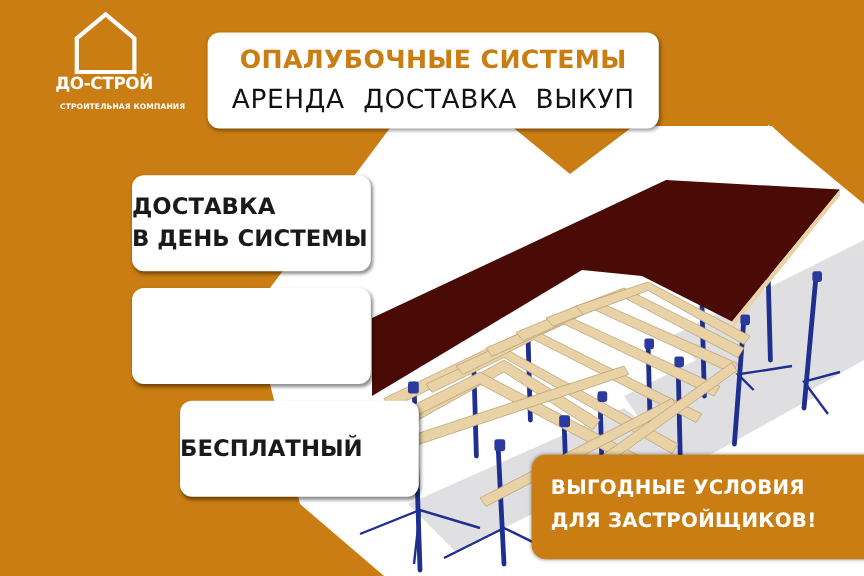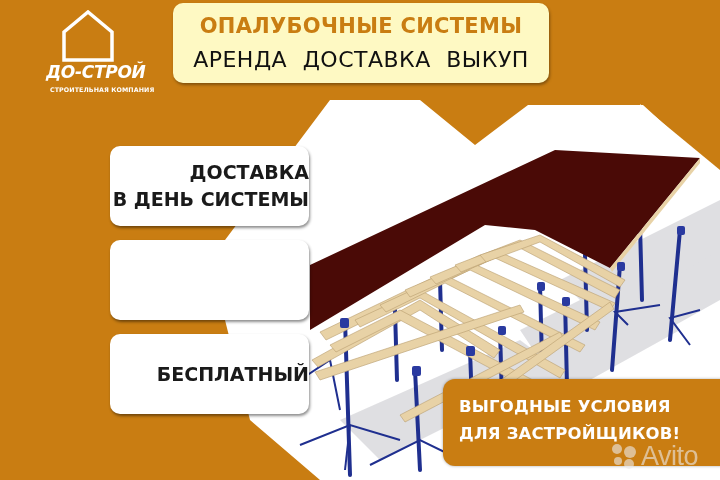--- a/index.html
+++ b/index.html
@@ -2,31 +2,31 @@
 <html><head>
 <meta charset="utf-8">
 <style>
   * { box-sizing: border-box; margin: 0; padding: 0; }
   html, body { width: 720px; height: 480px; overflow: hidden; }
   body { background: #c97d12; font-family: "DejaVu Sans", sans-serif; position: relative; }
   .canvas { position: absolute; left: 0; top: 0; width: 720px; height: 480px; overflow: hidden; }
   svg.bg { position: absolute; left: 0; top: 0; }
 
   .logo { position: absolute; left: 44px; top: 10px; width: 90px; color: #fff; }
-  .logo .name { position: absolute; left: 2px; top: 52px; font-weight: bold; font-size: 17px; letter-spacing: -0.3px; white-space: nowrap; font-style: italic; }
+  .logo .name { position: absolute; left: 2px; top: 52px; font-weight: bold; font-size: 14px; letter-spacing: -0.3px; white-space: nowrap; }
   .logo .sub { position: absolute; left: 6px; top: 76px; font-size: 6.3px; font-weight: bold; white-space: nowrap; letter-spacing: 0.1px; }
 
-  .header-card { position: absolute; left: 173px; top: 3px; width: 376px; height: 80px; background: #fef9c3; border-radius: 10px; box-shadow: 1px 2px 3px rgba(0,0,0,0.35); text-align: center; }
+  .header-card { position: absolute; left: 173px; top: 27px; width: 376px; height: 80px; background: #ffffff; border-radius: 10px; box-shadow: 1px 2px 3px rgba(0,0,0,0.35); text-align: center; }
   .header-card .title { position: absolute; left: 0; right: 0; top: 11px; color: #c97d12; font-weight: bold; font-size: 21px; letter-spacing: 0.3px; }
   .header-card .subtitle { position: absolute; left: 0; right: 0; top: 44px; color: #111; font-size: 22px; word-spacing: 8px; letter-spacing: 0.5px; }
 
-  .feature { position: absolute; left: 110px; width: 199px; height: 80px; background: #fff; border-radius: 10px; box-shadow: 1px 2px 3px rgba(0,0,0,0.45); display: flex; flex-direction: column; align-items: flex-end; justify-content: center; color: #1a1a1a; font-weight: bold; font-size: 19px; line-height: 27px; text-align: center; }
+  .feature { position: absolute; left: 110px; width: 199px; height: 80px; background: #fff; border-radius: 10px; box-shadow: 1px 2px 3px rgba(0,0,0,0.45); display: flex; flex-direction: column; align-items: flex-start; justify-content: center; color: #1a1a1a; font-weight: bold; font-size: 19px; line-height: 27px; text-align: center; }
   .f1 { top: 146px; }
   .f2 { top: 240px; }
-  .f3 { top: 334px; }
+  .f3 { top: 334px; margin-left: 40px; }
 
   .promo { position: absolute; left: 443px; top: 379px; width: 290px; height: 87px; background: #c97d12; border-radius: 12px; box-shadow: 0 0 3px rgba(0,0,0,0.35); color: #fff; font-weight: bold; font-size: 16.5px; line-height: 27px; padding: 14px 0 0 16px; letter-spacing: 0.2px; }
   .promo div { white-space: nowrap; }
 
   .avito { position: absolute; left: 612px; top: 441px; display: flex; align-items: center; gap: 3px; opacity: 0.6; }
   .avito .dots { position: relative; width: 26px; height: 26px; }
   .avito .dots span { position: absolute; border-radius: 50%; background: #ececec; }
   .avito .word { color: #ececec; font-size: 27px; font-family: "Liberation Sans", sans-serif; letter-spacing: -0.5px; }
 </style>
 </head>
@@ -124,23 +124,14 @@
   </div>
   <div class="feature f3">
     <div>БЕСПЛАТНЫЙ</div>
   </div>
 
   <div class="promo">
     <div>ВЫГОДНЫЕ УСЛОВИЯ</div>
     <div>ДЛЯ ЗАСТРОЙЩИКОВ!</div>
   </div>
 
-  <div class="avito">
-    <div class="dots">
-      <span style="left:0;top:0;width:10px;height:10px;"></span>
-      <span style="left:12px;top:2px;width:12px;height:12px;"></span>
-      <span style="left:2px;top:13px;width:8px;height:8px;"></span>
-      <span style="left:12px;top:15px;width:10px;height:10px;"></span>
-    </div>
-    <div class="word">Avito</div>
-  </div>
 
 </div>
 
 </body></html>

